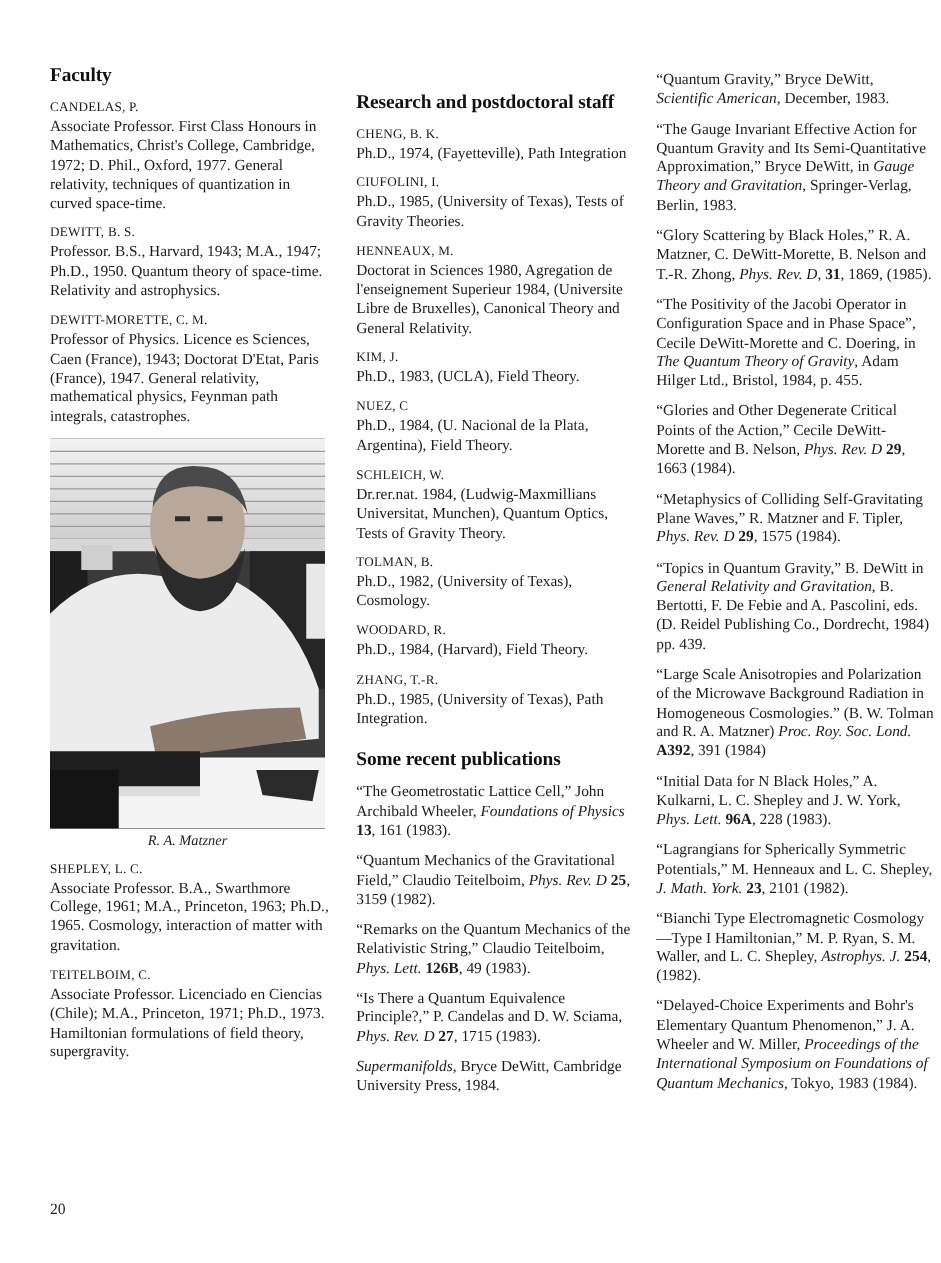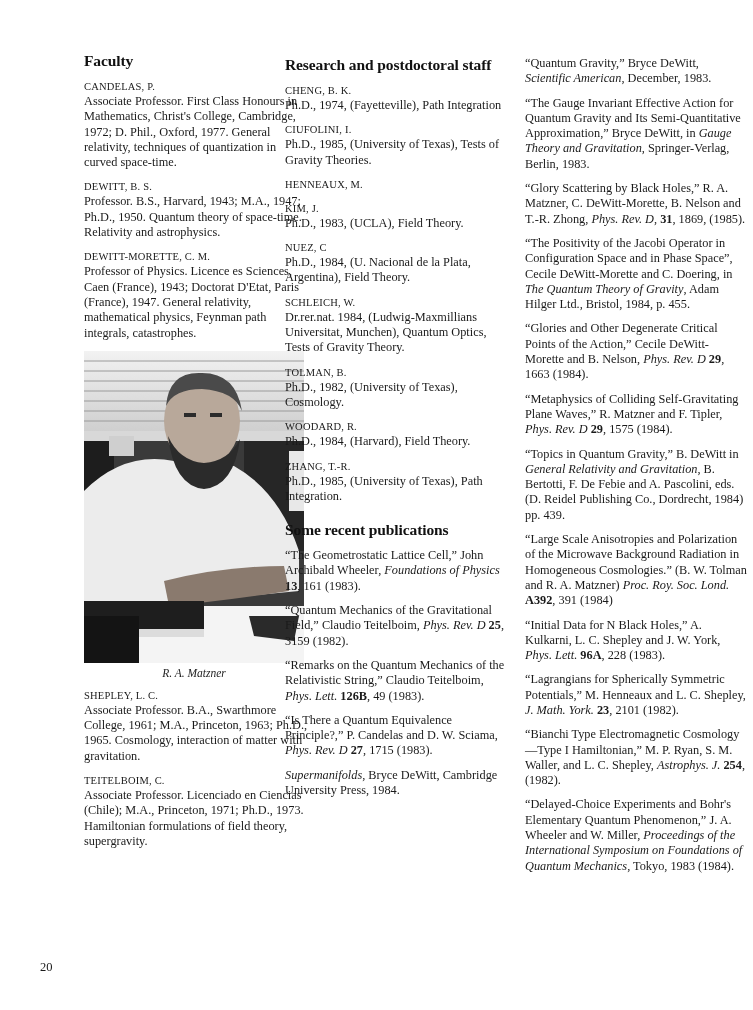--- a/index.html
+++ b/index.html
@@ -2,21 +2,21 @@
 <html><head>
   <meta charset="utf-8">
   <style>
     html, body { margin: 0; padding: 0; background: #ffffff; }
     body {
       width: 753px; height: 1010px; position: relative; overflow: hidden;
       font-family: "Liberation Serif", "DejaVu Serif", serif;
       color: #1a1a1a;
     }
     .col { position: absolute; top: 0; }
-    .col1 { left: 40px; width: 225px; margin-left: 44px; }
+    .col1 { left: 40px; width: 225px; }
     .col2 { left: 285px; width: 225px; }
     .col3 { left: 525px; width: 222px; }
     .hdg {
       font-weight: bold; font-size: 15.5px; letter-spacing: -0.1px;
       margin: 0 0 9px 0; color: #111;
     }
     .entry { margin: 0 0 9px 0; }
     .name {
       font-size: 10.5px; letter-spacing: 0.2px; line-height: 15px;
       text-transform: none; color: #1a1a1a;
@@ -106,32 +106,33 @@
         <div class="desc">Associate Professor. B.A., Swarthmore College, 1961; M.A., Princeton, 1963; Ph.D., 1965. Cosmology, interaction of matter with gravitation.</div>
       </div>
       <div class="entry">
         <div class="name">TEITELBOIM, C.</div>
         <div class="desc">Associate Professor. Licenciado en Ciencias (Chile); M.A., Princeton, 1971; Ph.D., 1973. Hamiltonian formulations of field theory, supergravity.</div>
       </div>
     </div>
 </div>
 
 <div class="col col2" style="top:56px;">
-  <div class="hdg" style="">Research and postdoctoral staff</div>
+  <div class="hdg" style="margin-top:17px;">Research and postdoctoral staff</div>
   <div>
       <div class="entry">
         <div class="name">CHENG, B. K.</div>
         <div class="desc">Ph.D., 1974, (Fayetteville), Path Integration</div>
       </div>
       <div class="entry">
         <div class="name">CIUFOLINI, I.</div>
         <div class="desc">Ph.D., 1985, (University of Texas), Tests of Gravity Theories.</div>
       </div>
       <div class="entry">
         <div class="name">HENNEAUX, M.</div>
+        <div class="desc">Doctorat in Sciences 1980, Agregation de l'enseignement Superieur 1984, (Universite Libre de Bruxelles), Canonical Theory and General Relativity.</div>
       </div>
       <div class="entry">
         <div class="name">KIM, J.</div>
         <div class="desc">Ph.D., 1983, (UCLA), Field Theory.</div>
       </div>
       <div class="entry">
         <div class="name">NUEZ, C</div>
         <div class="desc">Ph.D., 1984, (U. Nacional de la Plata, Argentina), Field Theory.</div>
       </div>
       <div class="entry">

